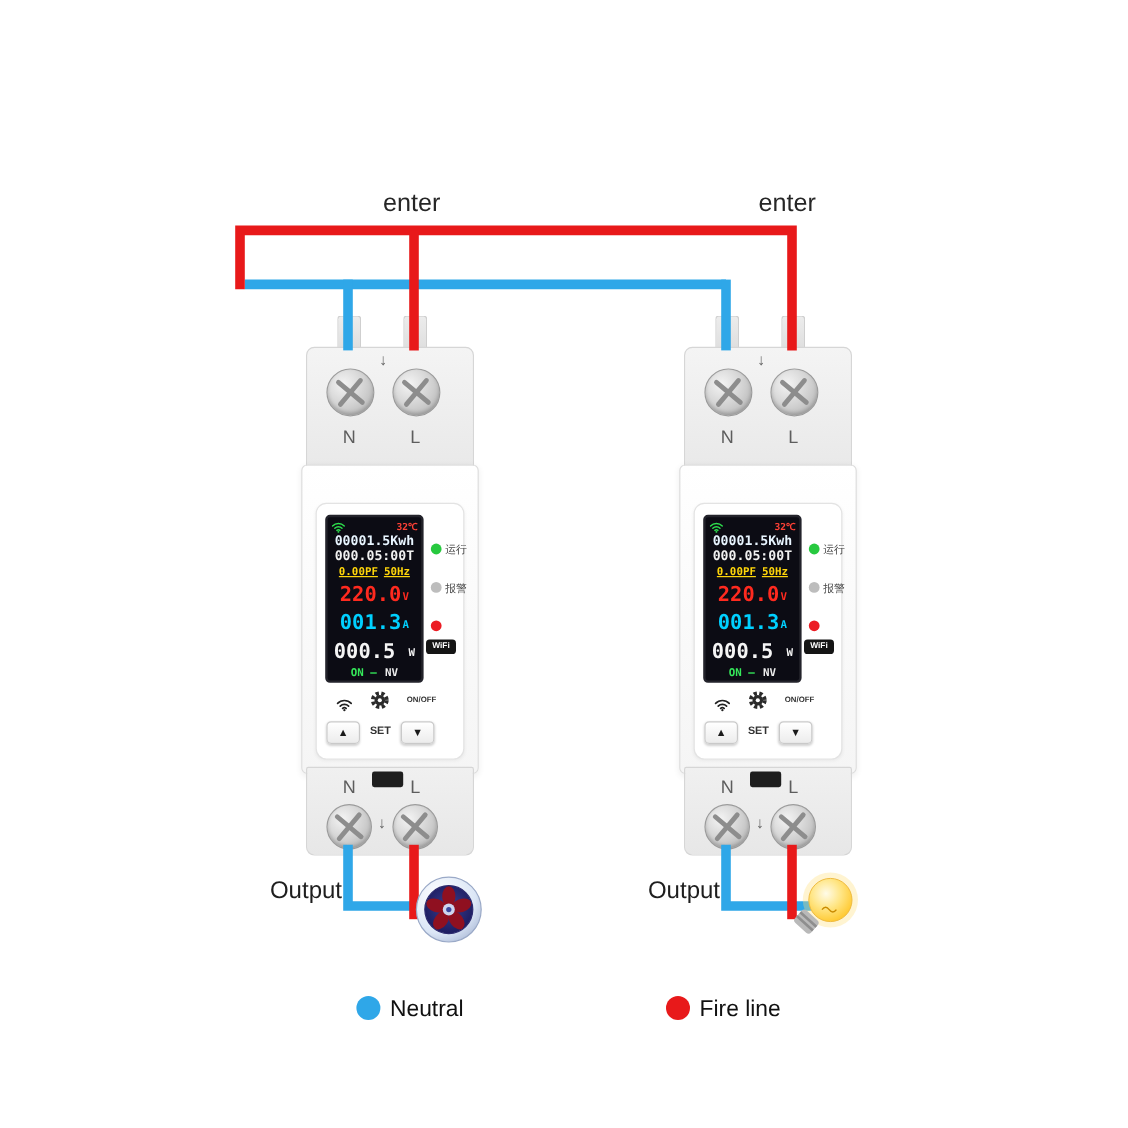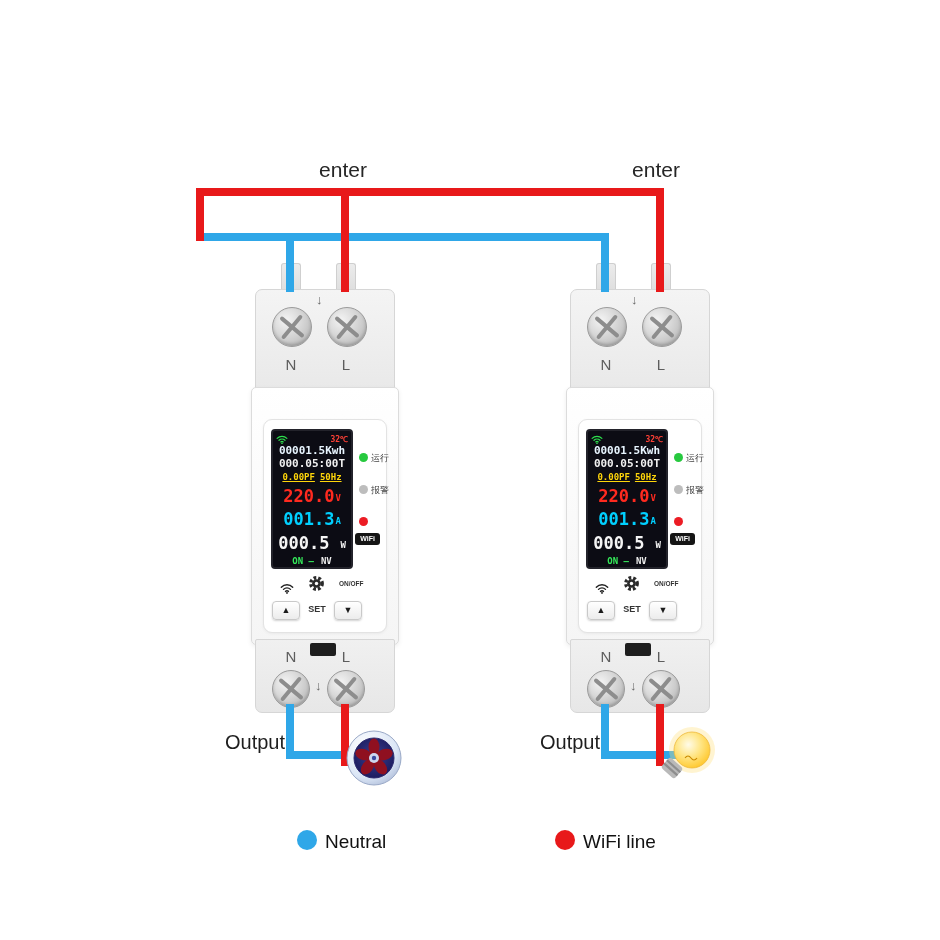--- a/index.html
+++ b/index.html
@@ -311,15 +311,15 @@
         <rect x="-9" y="0.8" width="18" height="2.2" fill="#8e8e8e"></rect>
       </g>
       <circle cx="34" cy="28" r="18" fill="url(#bulbg)" stroke="#edb93e" stroke-width="0.8"></circle>
       <path d="M27 36 q3 -4 6 0 q3 4 6 0" stroke="#c98a00" stroke-width="1.2" fill="none"></path>
     </svg>
   </div>
 
   <div class="lg-dot lg-blue"></div>
   <div class="lg-label lg-n">Neutral</div>
   <div class="lg-dot lg-red"></div>
-  <div class="lg-label lg-f">WiFi line</div>
+  <div class="lg-label lg-f">Fire line</div>
 
 </div>
 
 </body></html>

